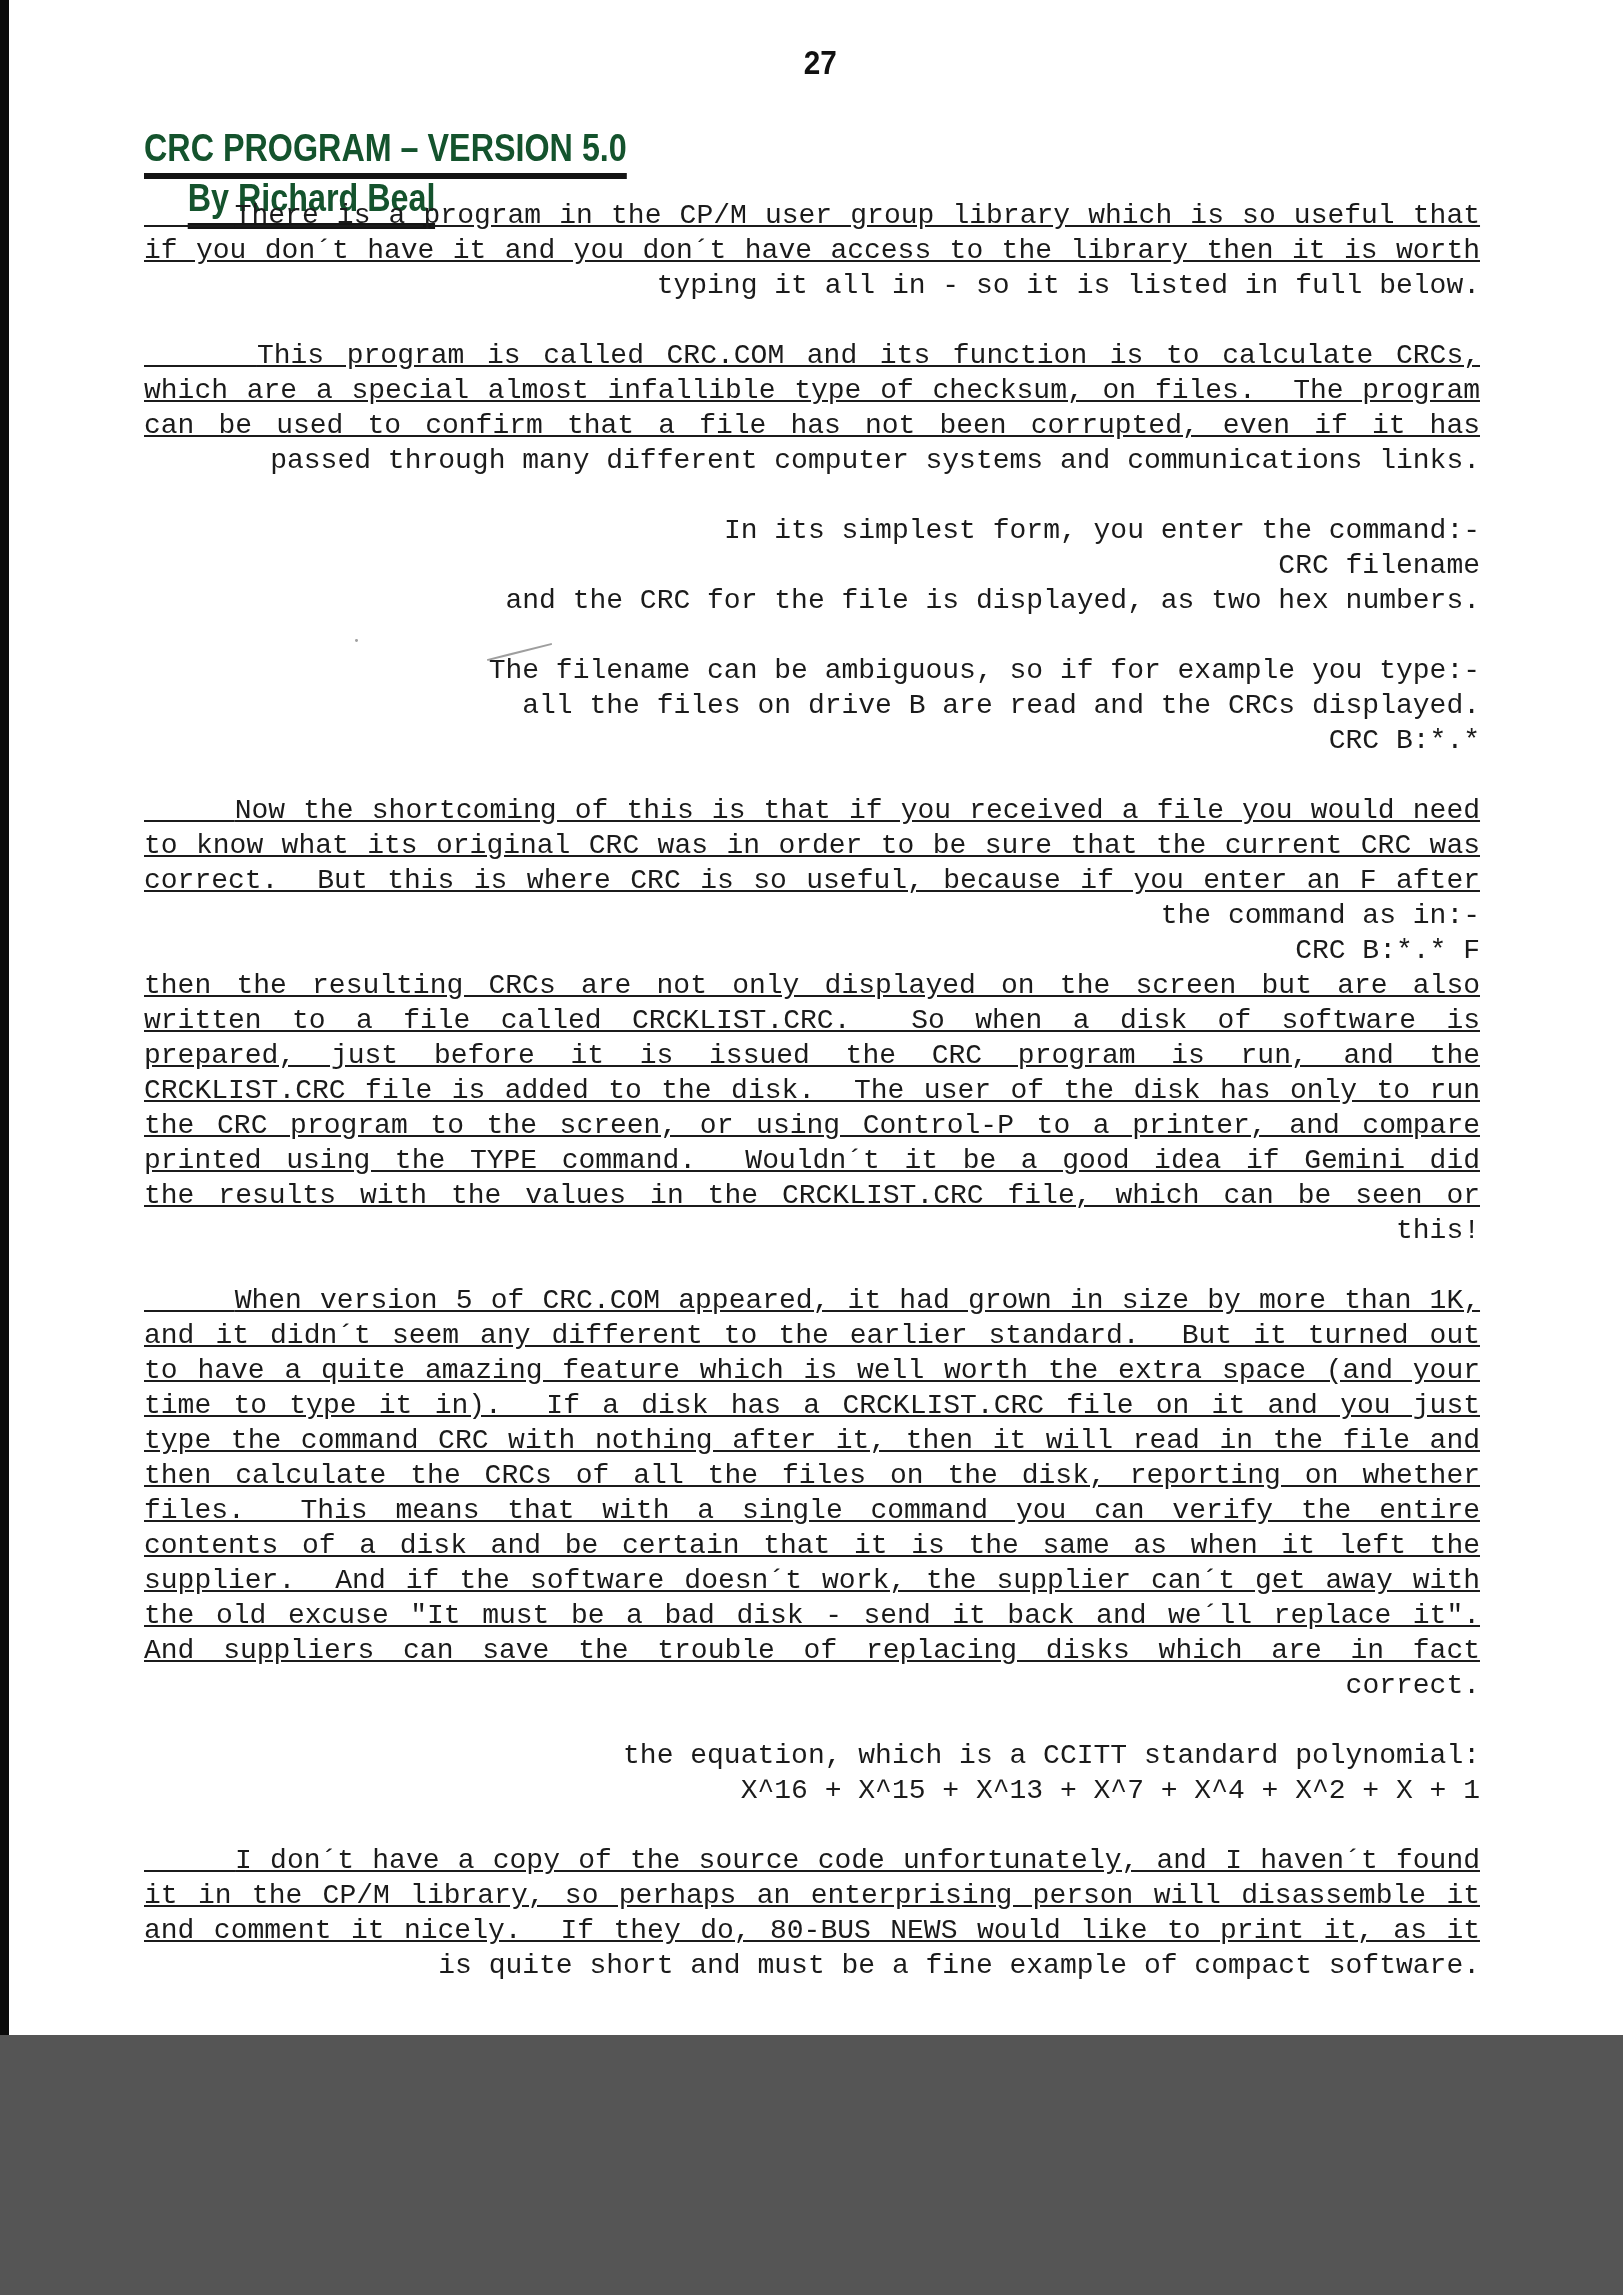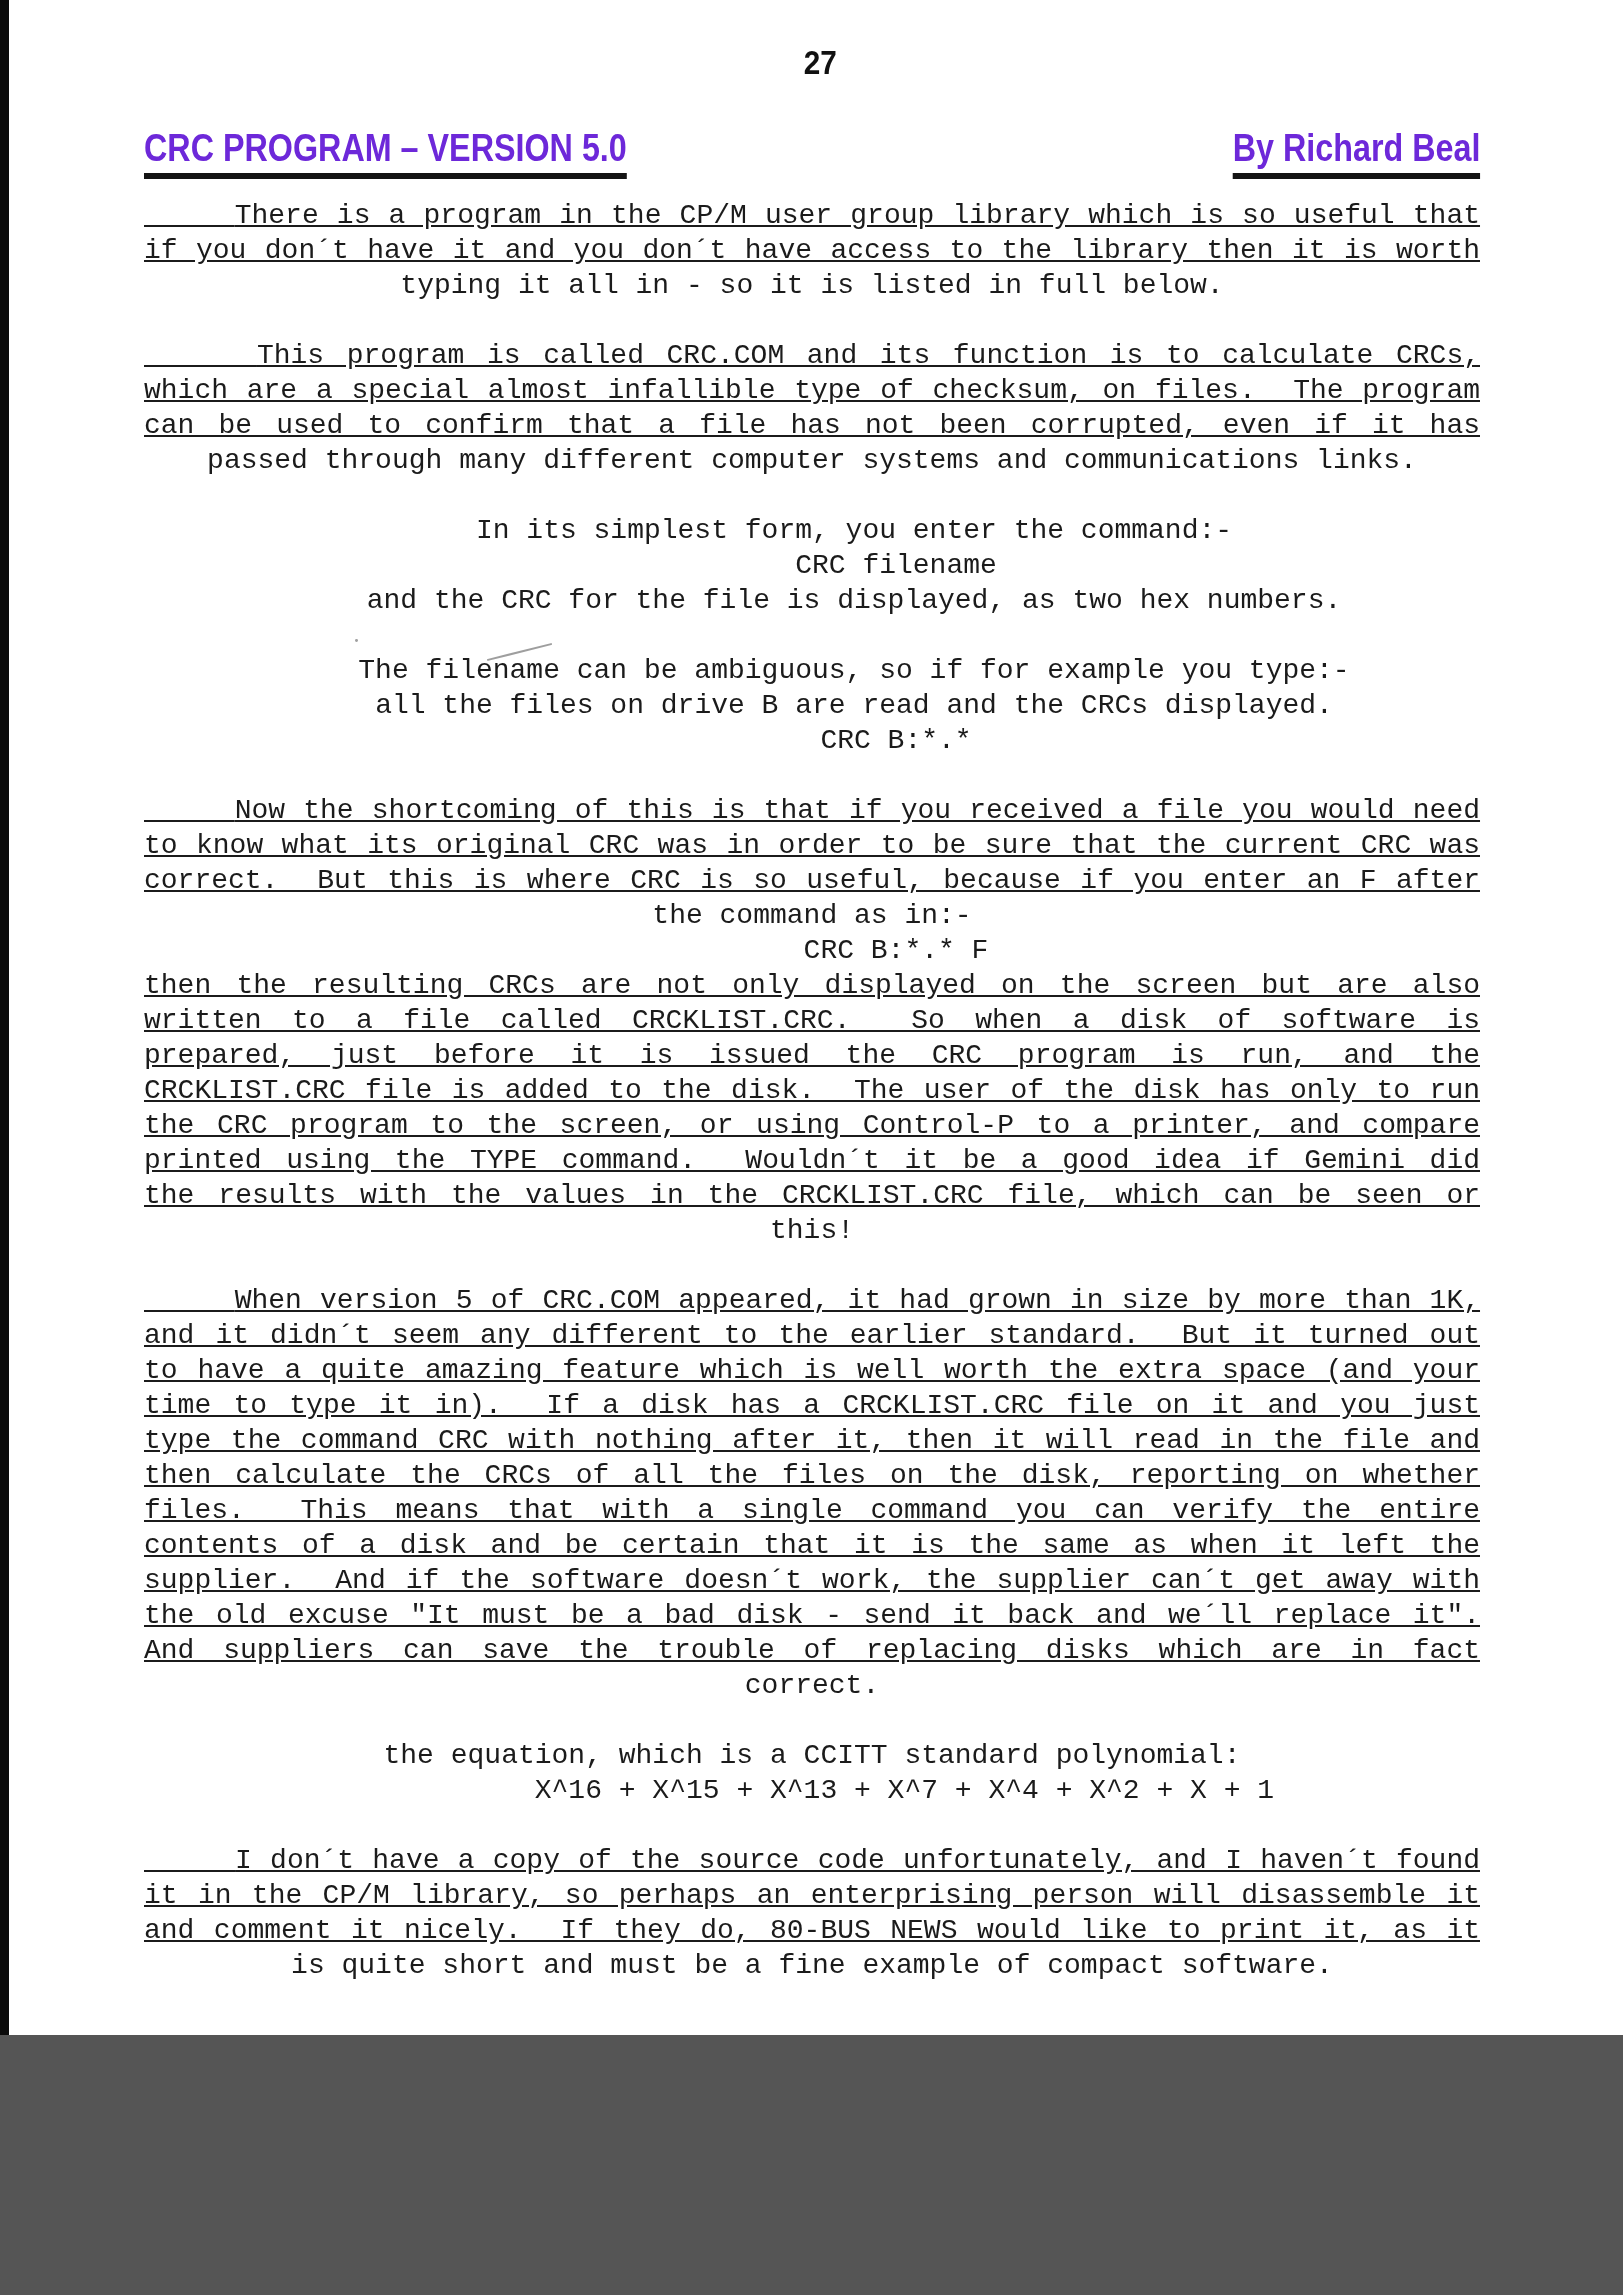--- a/index.html
+++ b/index.html
@@ -24,42 +24,42 @@
     font-weight:bold;font-size:33px;line-height:1;
     color:#111;
     padding-left:16.7px;box-sizing:border-box;
   }
   .pagenum .cond{display:inline-block;transform:scaleX(.9);transform-origin:50% 50%;}
   
   .head-row{
     position:absolute;top:129px;left:144px;width:1336px;
     display:flex;justify-content:space-between;align-items:flex-start;
     font-family:"Liberation Sans",sans-serif;
-    font-weight:bold;font-size:38px;line-height:1.0;color:#6d28d9;
+    font-weight:bold;font-size:38px;line-height:1.0;color:#14532d;flex-direction:column;
   }
   .head-row .cond{
     display:inline-block;
     transform:scaleX(.85);
     padding-bottom:6.2px;
     border-bottom:6.2px solid #141414;
     white-space:nowrap;
   }
   .title .cond{transform-origin:0 0;}
   .byline .cond{transform-origin:100% 0;}
   
   .article{
     position:absolute;top:198px;left:144px;width:1336px;
     font-size:28px;line-height:35px;
     letter-spacing:0;
   }
   .para{margin:0 0 35px 0;}
   .line{
     white-space:pre-wrap;
     min-height:35px;
-    text-align:center;
+    text-align:right;
   }
   .line.j{
     text-align:justify;
     text-align-last:justify;
     text-decoration:underline;
   }
   
   .mark-diagonal{
     position:absolute;left:486px;top:651px;width:67px;height:2.1px;
     background:#6a6a6a;opacity:.65;

